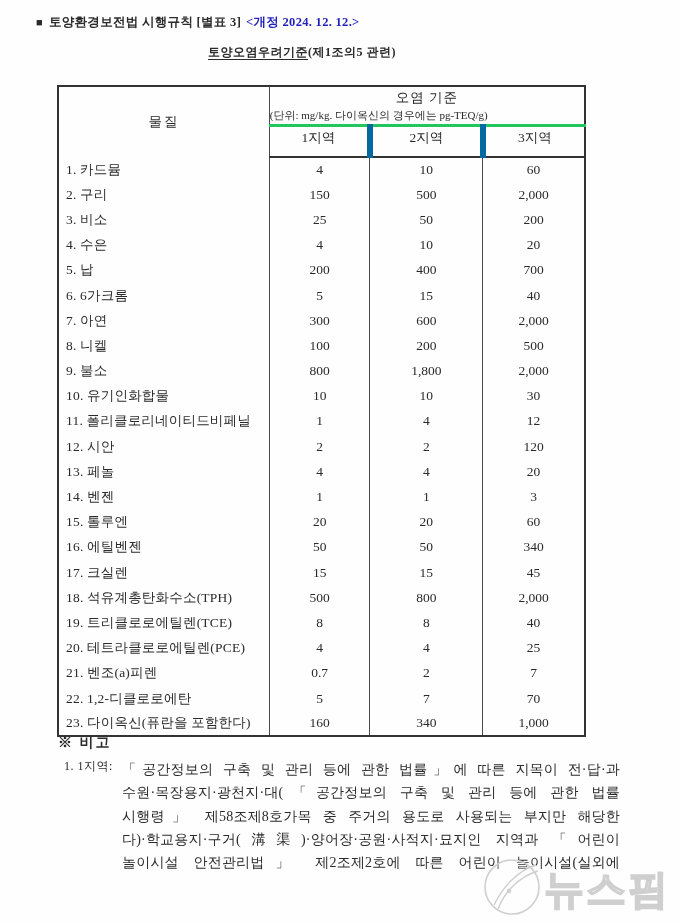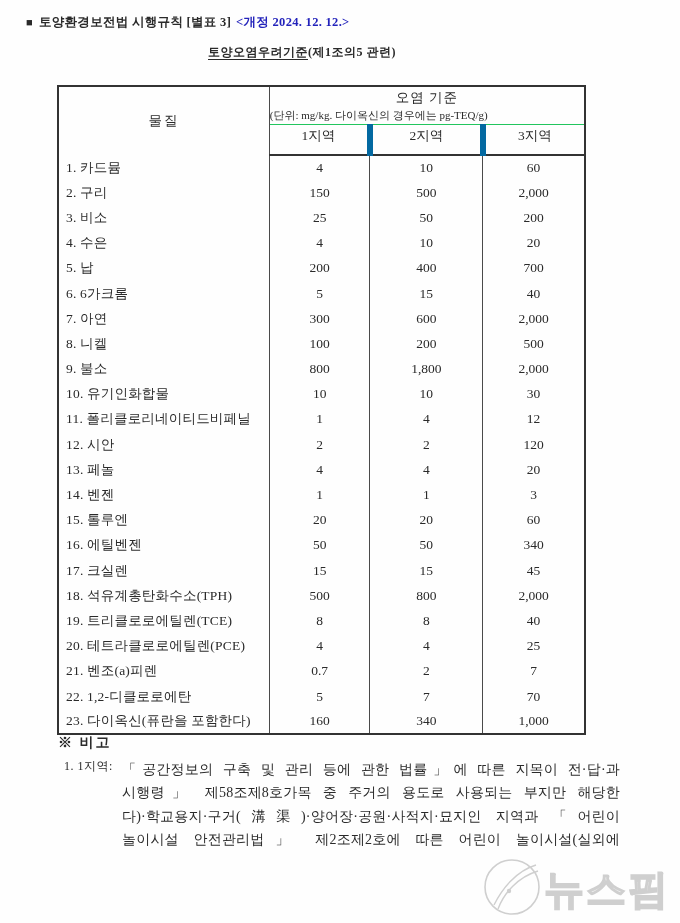--- a/index.html
+++ b/index.html
@@ -8,21 +8,21 @@
     position: relative;
     width: 680px; height: 923px;
     background: #fefefe;
     font-family: "Liberation Serif", "DejaVu Serif", serif;
     color: #2a2a2a;
     overflow: hidden;
   }
 
   
   .doc-header {
-    position: absolute; left: 26px; top: 14px;
+    position: absolute; left: 36px; top: 14px;
     font-size: 12.5px; font-weight: bold; letter-spacing: 0.3px;
     white-space: nowrap;
   }
   .doc-header .bullet { font-size: 11px; margin-right: 6px; }
   .doc-header .revision { color: #2323bb; margin-left: 5px; }
 
   
   .doc-title {
     position: absolute; left: 57px; top: 44px; width: 490px;
     text-align: center; font-size: 12px; font-weight: bold;
@@ -42,21 +42,21 @@
   .std-table col.c-mat { width: 40.1%; }
   .std-table col.c-r1  { width: 19.1%; }
   .std-table col.c-r2  { width: 21.4%; }
   .std-table col.c-r3  { width: 19.4%; }
 
   .std-table thead th { font-weight: normal; vertical-align: middle; }
   .std-table th.mat-head {
     border-right: 1px solid #4a4a4a; text-align: center;
     letter-spacing: 2px;
   }
-  .std-table th.std-head { border-bottom: 1px solid #22c55e; padding: 2px 0 1px; margin-top: 20px; }
+  .std-table th.std-head { border-bottom: 3px solid #22c55e; padding: 2px 0 1px; margin-top: 20px; }
   .std-head .line1 { text-align: center; letter-spacing: 1px; margin-bottom: 1px; }
   .std-head .line2 { text-align: left; font-size: 11px; white-space: nowrap; }
   .std-table tr.region-row th {
     border-bottom: 2px solid #333; padding: 2px 0 9px; text-align: center;
   }
   .std-table tr.region-row th + th { border-left: 6px solid #0369a1; }
 
   .std-table tbody td { padding: 0; height: 25.2px; vertical-align: middle; }
   .std-table tbody td.mat { text-align: left; padding-left: 7px; letter-spacing: 0.2px; }
   .std-table tbody td.val { text-align: center; border-left: 1px solid #4a4a4a; }
@@ -254,20 +254,21 @@
         <td class="val">340</td>
         <td class="val">1,000</td>
       </tr>
     </tbody>
 </table>
 
 <div class="notes-heading">※ 비고</div>
 <div class="note-label">1. 1지역:</div>
 <div class="note-block">
     <div class="note-line">「공간정보의 구축 및 관리 등에 관한 법률」에 따른 지목이 전·답·과</div>
+    <div class="note-line">수원·목장용지·광천지·대(「공간정보의 구축 및 관리 등에 관한 법률</div>
     <div class="note-line">시행령」 제58조제8호가목 중 주거의 용도로 사용되는 부지만 해당한</div>
     <div class="note-line">다)·학교용지·구거(溝渠)·양어장·공원·사적지·묘지인 지역과 「어린이</div>
     <div class="note-line">놀이시설 안전관리법」 제2조제2호에 따른 어린이 놀이시설(실외에</div>
   </div>
 
 <svg class="watermark" viewBox="0 0 196 66">
   <g fill="none" stroke="#cfcfcf" stroke-width="1.6">
     <circle cx="30" cy="36" r="27" fill="#ffffff" fill-opacity="0.25"></circle>
     <path d="M12 54 C 20 38, 34 20, 54 14" stroke-width="1.4"></path>
     <path d="M16 58 C 22 42, 36 26, 56 20" stroke-width="1.4"></path>

